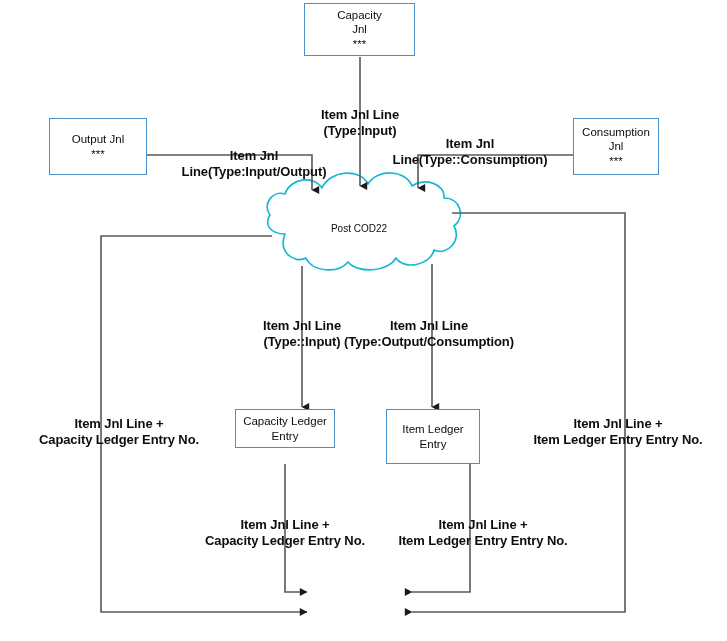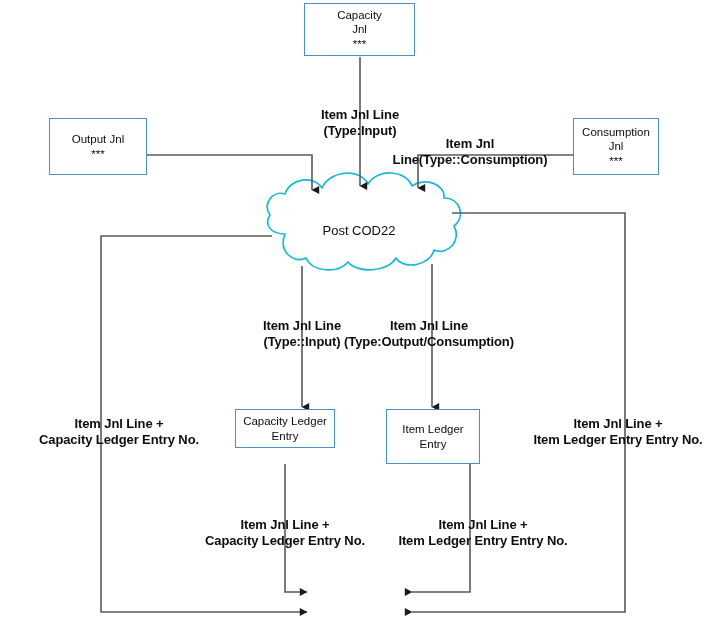--- a/index.html
+++ b/index.html
@@ -49,21 +49,21 @@
     font-size: 13px;
     color: #0d0d0d;
     line-height: 1.25;
     white-space: pre-line;
     font-weight: 600;
     letter-spacing: -0.1px;
   }
   .cloud-label {
     position: absolute;
     text-align: center;
-    font-size: 13px;
+    font-size: 10px;
     color: #0d0d0d;
     font-weight: 400;
   }
 </style>
 </head>
 <body>
 
 <div id="diagram-root">
 
   <svg class="canvas" viewBox="0 0 727 641" xmlns="http://www.w3.org/2000/svg">
@@ -139,20 +139,21 @@
     <span class="txt">Item Ledger
 Entry</span>
   </div>
 
 
   <div class="cloud-label" style="left:299px; top:223px; width:120px;">Post COD22</div>
 
   <div class="edge-label" style="left:290px; top:107px; width:140px;">Item Jnl Line
 (Type:Input)</div>
 
+  <div class="edge-label" style="left:159px; top:148px; width:190px;">Item Jnl Line(Type:Input/Output)</div>
 
   <div class="edge-label" style="left:375px; top:136px; width:190px;">Item Jnl Line(Type::Consumption)</div>
 
   <div class="edge-label" style="left:227px; top:318px; width:150px;">Item Jnl Line
 (Type::Input)</div>
 
   <div class="edge-label" style="left:329px; top:318px; width:200px;">Item Jnl Line
 (Type:Output/Consumption)</div>
 
   <div class="edge-label" style="left:24px; top:416px; width:190px;">Item Jnl Line +

